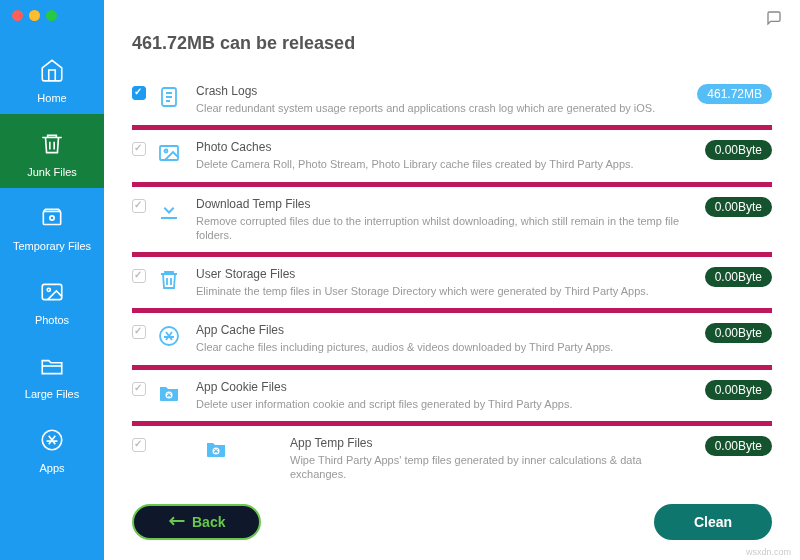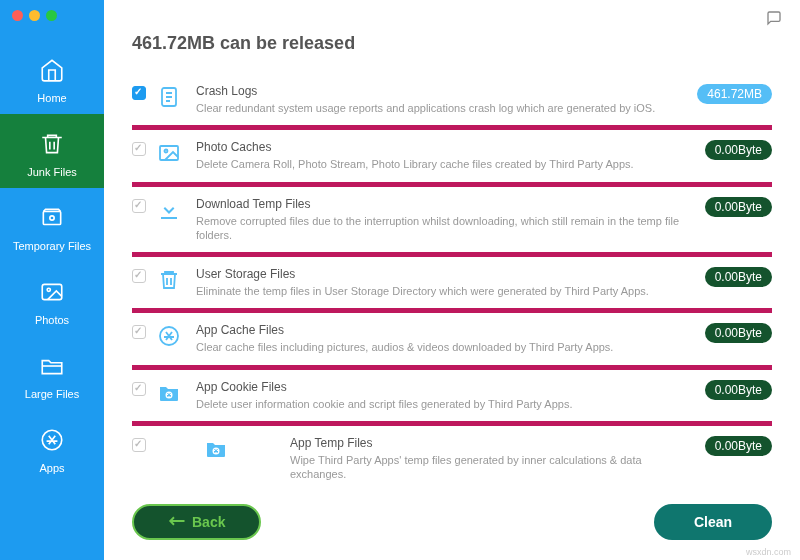--- a/index.html
+++ b/index.html
@@ -27,21 +27,21 @@
     .cb.checked-muted::after { content: "✓"; color: #bbb; font-size: 10px; font-weight: bold; position: absolute; top: -1px; left: 1px; }
     .row-icon { width: 26px; height: 26px; flex-shrink: 0; margin-right: 14px; display: flex; align-items: center; justify-content: center; }
     .row-body { flex: 1; }
     .row-title { font-size: 12px; color: #555; font-weight: 500; margin-bottom: 3px; }
     .row-desc { font-size: 11px; color: #999; line-height: 1.3; }
     .badge { flex-shrink: 0; font-size: 12px; padding: 3px 10px; border-radius: 10px; color: #fff; margin-top: 0px; }
     .badge.primary { background: #55bef6; }
     .badge.muted { background: #14532d; }
     .footer { display: flex; justify-content: space-between; align-items: center; margin-top: 14px; padding-top: 6px; }
     .btn { font-size: 14px; font-weight: 600; padding: 8px 34px; border-radius: 20px; cursor: pointer; border: none; display: inline-flex; align-items: center; gap: 6px; }
-    .btn-back { background: #14532d; border: 2px solid #6ac74e; color: #6ac74e; }
+    .btn-back { background: #0f172a; border: 2px solid #6ac74e; color: #6ac74e; }
     .btn-clean { background: #0f766e; color: #fff; padding: 10px 40px; }
     .feedback-icon { position: absolute; top: 10px; right: 18px; color: #aaa; cursor: pointer; }
     .watermark { position: absolute; bottom: 3px; right: 9px; font-size: 9px; color: #ccc; }
   </style>
 </head>
 <body>
 
 <div class="traffic">
   <span class="t-red"></span>
   <span class="t-yellow"></span>

